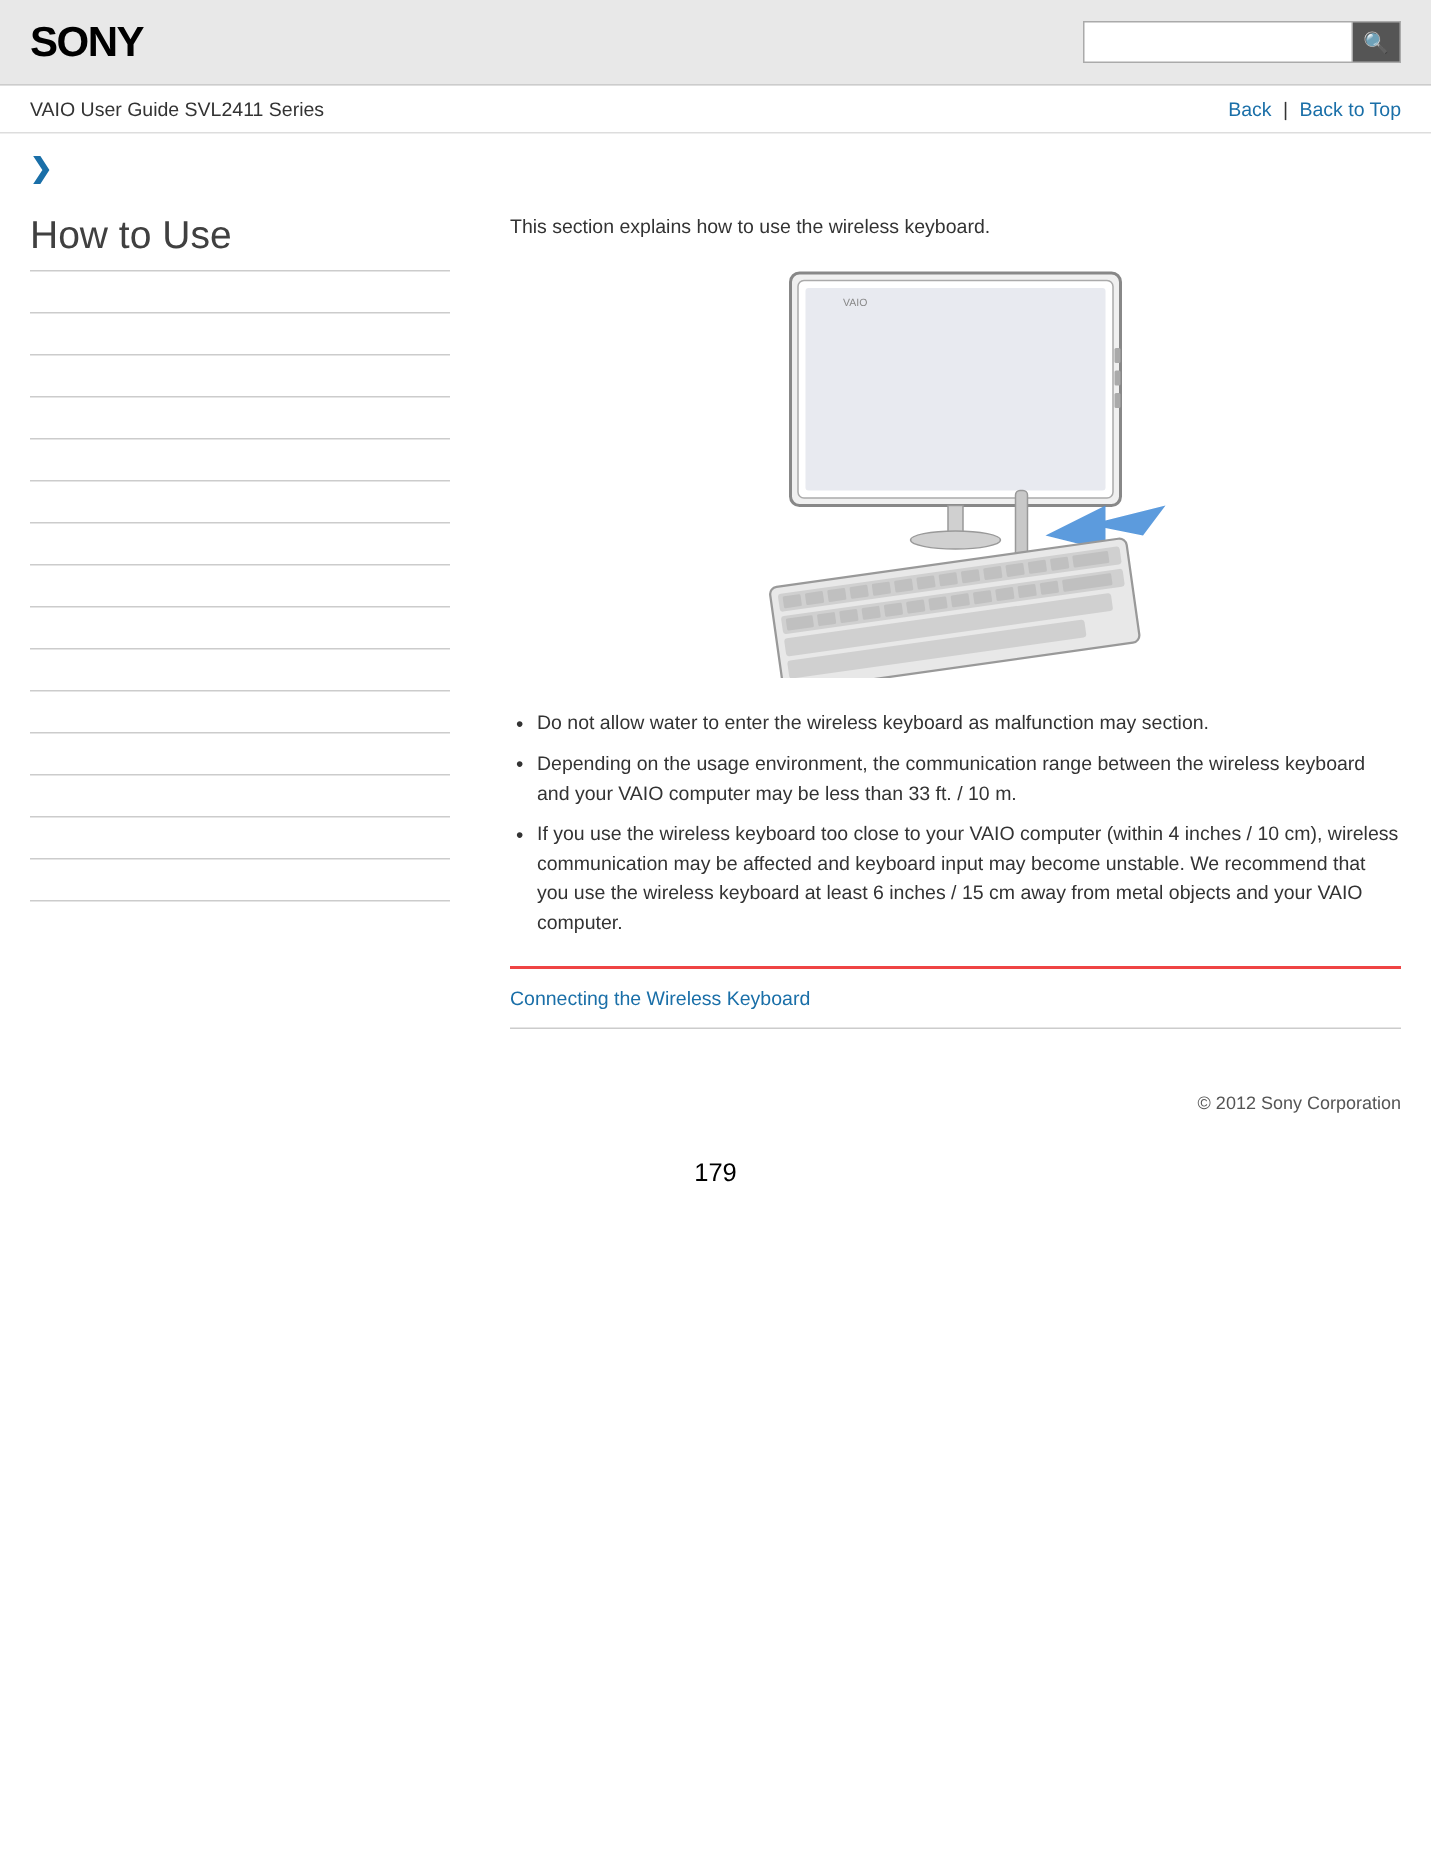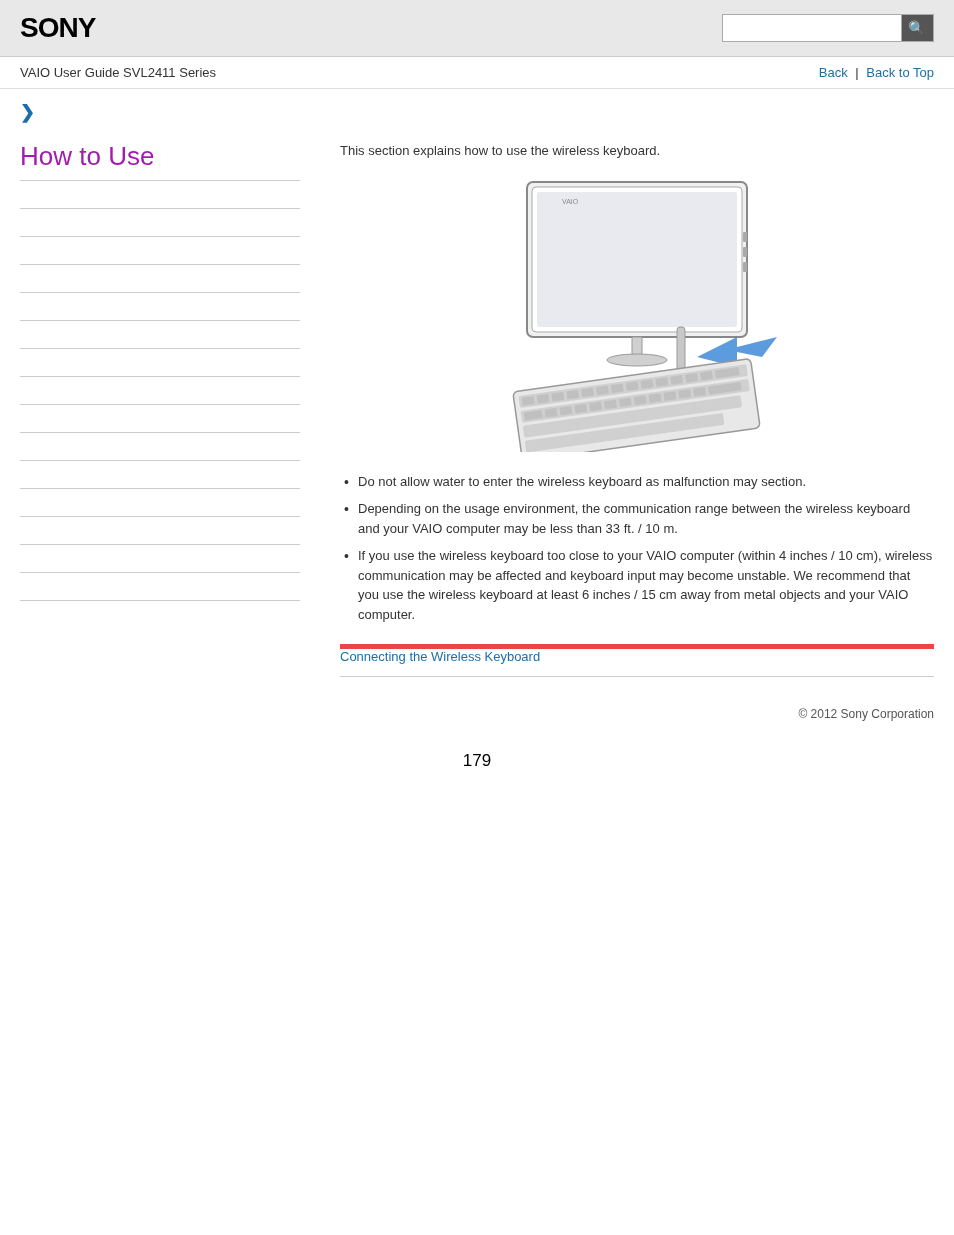--- a/index.html
+++ b/index.html
@@ -94,21 +94,21 @@
     
     .sidebar {
       width: 300px;
       min-width: 300px;
       padding-right: 20px;
       padding-top: 10px;
     }
     .sidebar-title {
       font-size: 26px;
       font-weight: normal;
-      color: #a21caf;
+      color: #404040;
       border-bottom: 1px solid #ccc;
       padding-bottom: 8px;
       margin-bottom: 0;
     }
     .sidebar-nav {
       list-style: none;
     }
     .sidebar-nav li {
       border-bottom: 1px solid #ccc;
       padding: 7px 0;
@@ -157,22 +157,22 @@
     .notes-list li::before {
       content: '•';
       position: absolute;
       left: 4px;
       top: 0;
       font-size: 14px;
     }
 
     
     .bottom-link-section {
-      border-top: 5px solid #ef4444;
-      padding: 0 0;
+      border-top: 2px solid #ef4444;
+      padding: 12px 0;
       margin-top: 10px;
     }
     .bottom-link-section a {
       color: #1a6fa8;
       text-decoration: none;
       font-size: 13px;
     }
     .bottom-link-divider {
       border-top: 1px solid #ccc;
       margin-top: 12px;

